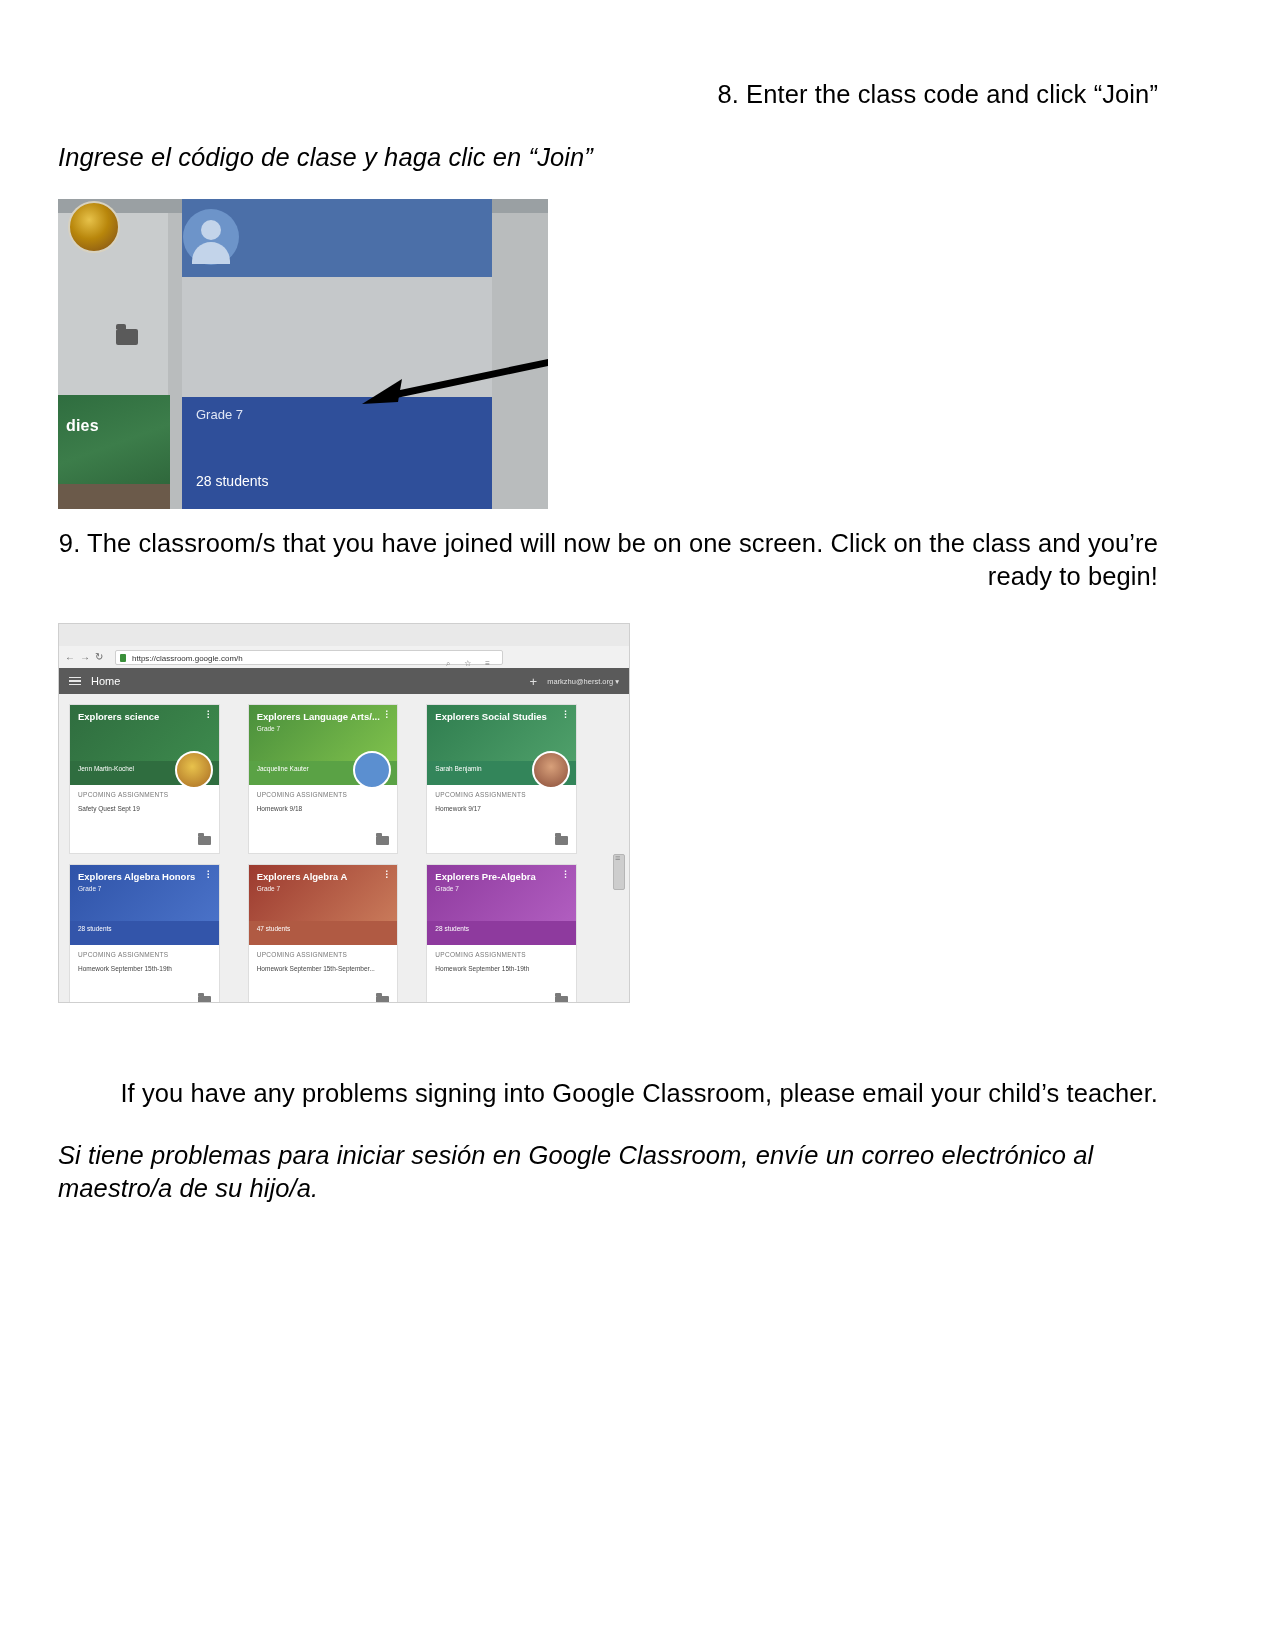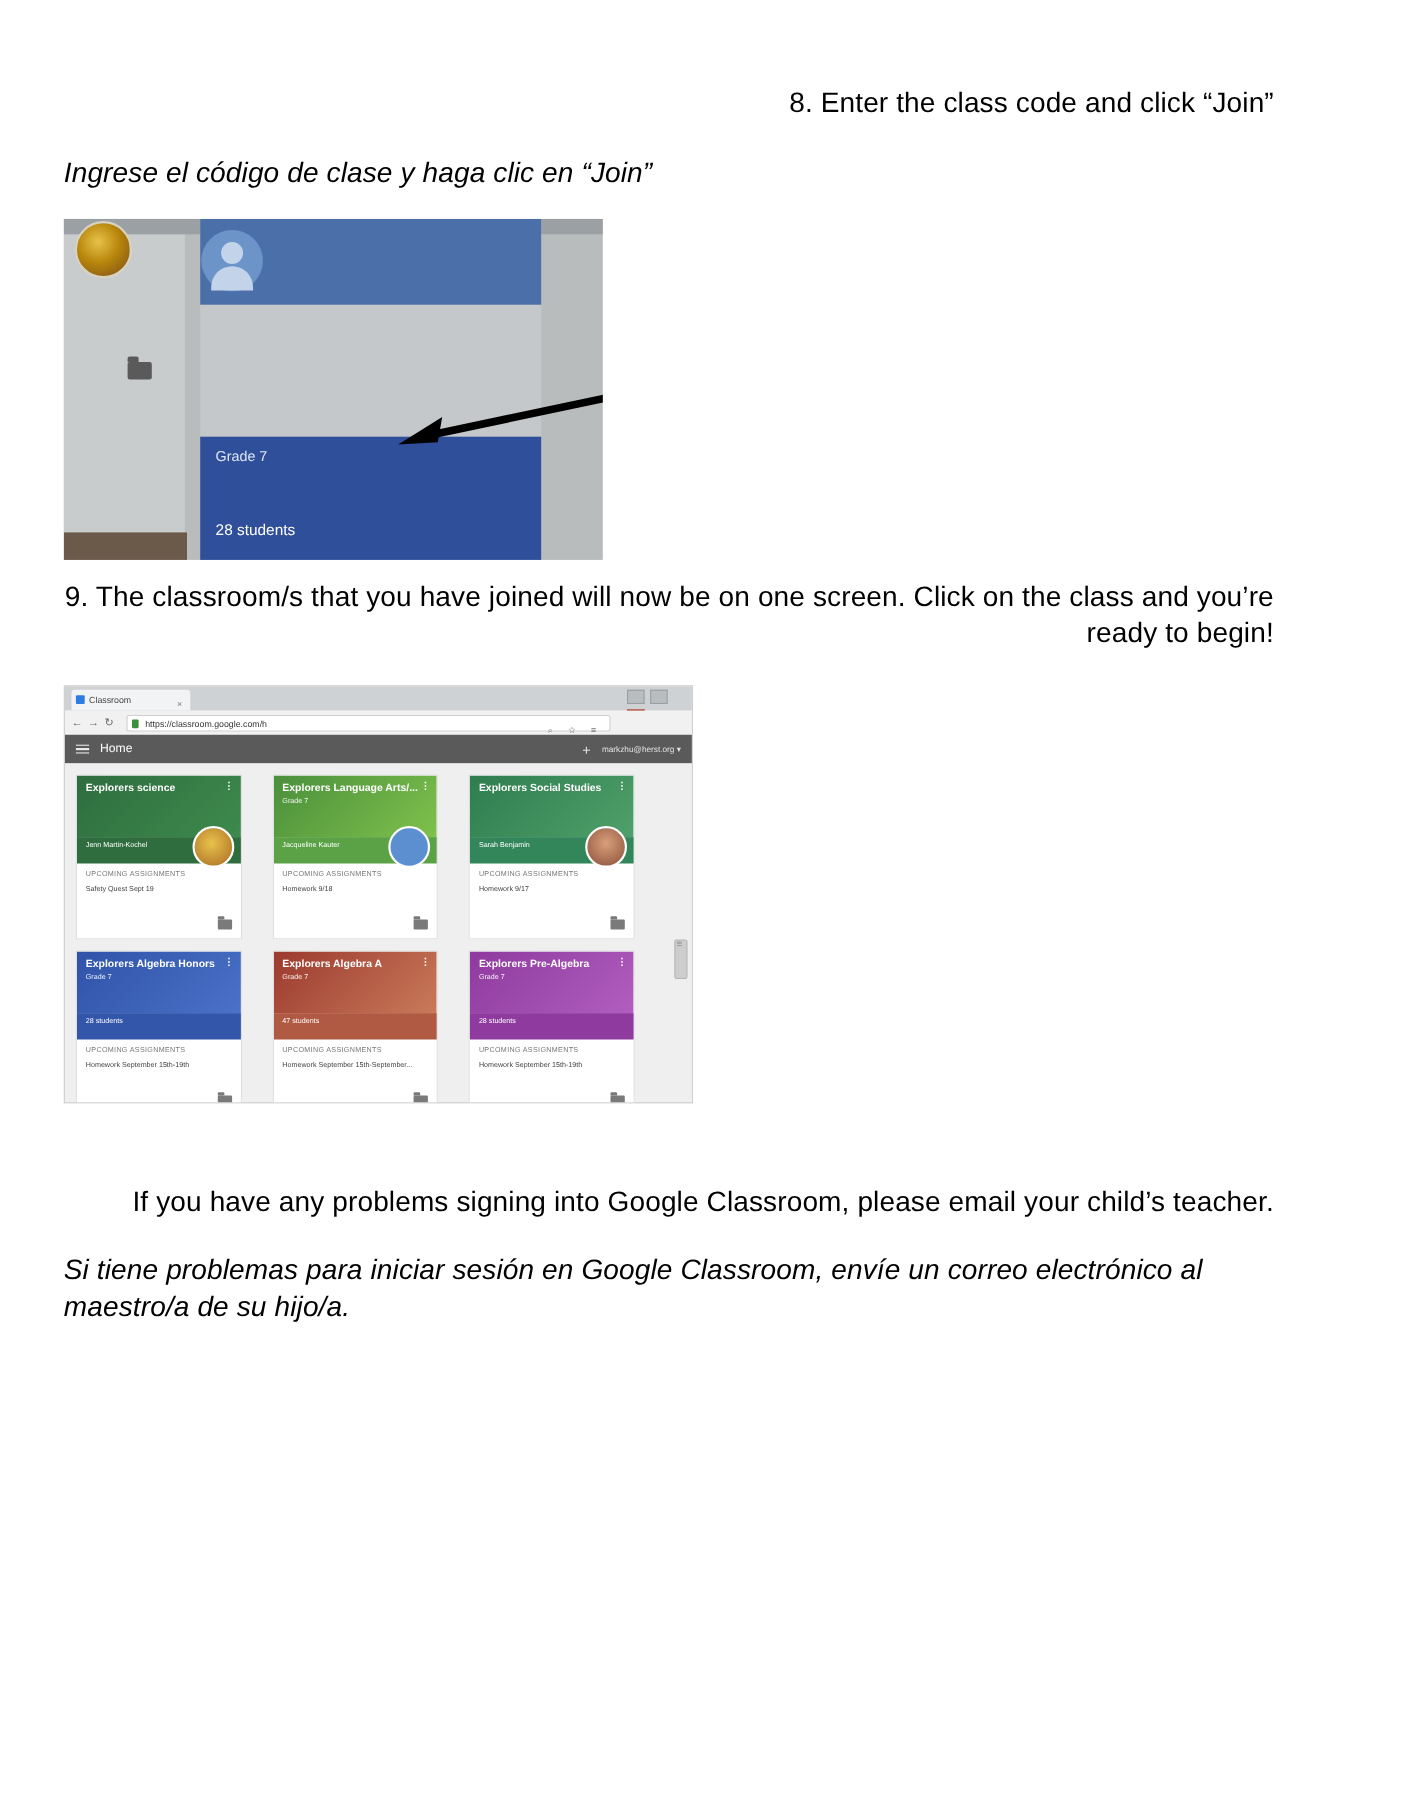--- a/index.html
+++ b/index.html
@@ -183,21 +183,21 @@
   .b-winbtns span.close { background: #d05a4a; border-color: #a8402f; }
   .b-navbar {
     position: absolute; left: 0; top: 22px; width: 570px; height: 22px;
     background: #f1f1f1; border-bottom: 1px solid #d2d2d2;
   }
   .b-navicons {
     position: absolute; left: 6px; top: 5px; font-size: 10px; color: #666;
     letter-spacing: 5px;
   }
   .b-omnibox {
-    position: absolute; left: 56px; top: 4px; width: 440px; height: 15px;
+    position: absolute; left: 56px; top: 4px; width: 388px; height: 15px;
     background: #ffffff; border: 1px solid #cfcfcf; border-radius: 2px;
     font-size: 8px; color: #333; line-height: 15px; padding-left: 16px;
     box-sizing: border-box;
   }
   .b-lock {
     position: absolute; left: 4px; top: 3px; width: 6px; height: 8px;
     background: #3a8f3a; border-radius: 1px;
   }
   .b-omni-right {
     position: absolute; right: 6px; top: 5px; font-size: 8px; color: #777;
@@ -289,48 +289,39 @@
 
     <div class="shot1">
       <div class="s1-bg-left"></div>
       <div class="s1-topstrip"></div>
       <div class="s1-crest"></div>
       <div class="s1-folder-left"></div>
       <div class="s1-class-behind">
         <div class="hdrband"></div>
       </div>
       <div class="s1-avatar"></div>
+      <div class="s1-card-green">
+        <div class="ct">dies</div>
+      </div>
       <div class="s1-photo"></div>
       <div class="s1-blue-footer">
         <div class="t1">Grade 7</div>
         <div class="t2">28 students</div>
       </div>
 
 
       <svg class="s1-arrow" viewBox="0 0 250 60">
         <path d="M248 8 L58 48" stroke="#000" stroke-width="7" fill="none"></path>
         <path d="M36 55 L76 30 L72 53 Z" fill="#000"></path>
       </svg>
     </div>
 
     <p class="step">9. The classroom/s that you have joined will now be on one screen. Click on the class and you’re ready to begin!</p>
 
     <div class="shot2">
-      <div class="b-tabbar">
-        <div class="b-tab">
-          <span class="b-tab-ico"></span>
-          <span>Classroom</span>
-          <span class="b-tab-x">×</span>
-        </div>
-        <div class="b-winbtns">
-          <span></span>
-          <span></span>
-          <span class="close"></span>
-        </div>
-      </div>
 
       <div class="b-navbar">
         <div class="b-navicons">
           <span>←</span><span>→</span><span>↻</span>
         </div>
         <div class="b-omnibox">
           <span class="b-lock"></span>
           <span>https://classroom.google.com/h</span>
           <span class="b-omni-right">⌕ ☆ ≡</span>
         </div>

